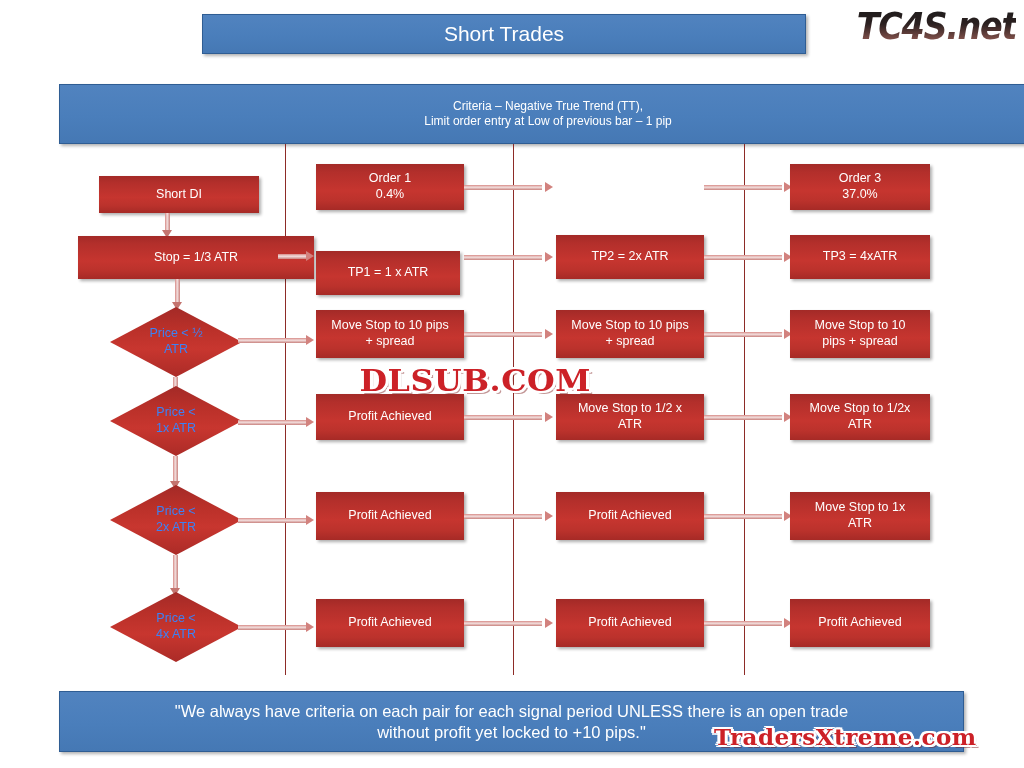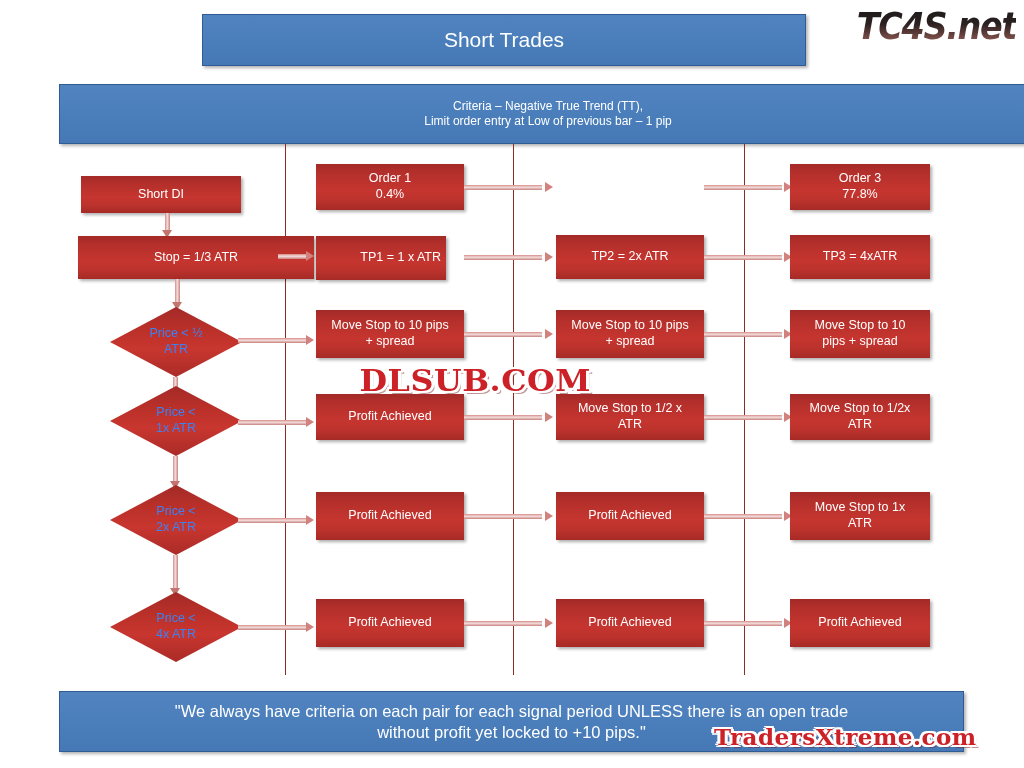--- a/index.html
+++ b/index.html
@@ -15,21 +15,21 @@
   .banner {
     position: absolute;
     background: linear-gradient(to bottom, #5183bf 0%, #4a7ebb 55%, #4578b4 100%);
     border: 1px solid #2f5d93;
     color: #ffffff;
     display: flex; align-items: center; justify-content: center;
     text-align: center;
     box-shadow: 2px 2px 3px rgba(0,0,0,0.30);
     line-height: 1.22;
   }
-  #title-banner { left: 202px; top: 14px; width: 604px; height: 52px; font-size: 21px; }
+  #title-banner { left: 202px; top: 14px; width: 604px; height: 40px; font-size: 21px; }
   #criteria-banner { left: 59px; top: 84px; width: 978px; height: 60px; font-size: 12px; }
   #footer-banner { left: 59px; top: 691px; width: 905px; height: 61px; font-size: 16.5px; }
   .banner .lines { padding: 0 10px; }
 
   
   #tc4s-logo {
     position: absolute; right: 8px; top: 4px;
     font-size: 38px; font-weight: bold; font-style: italic;
     font-family: "DejaVu Sans", sans-serif;
     letter-spacing: -1.5px;
@@ -124,21 +124,21 @@
     <div class="lines">
       <div>Criteria – Negative True Trend (TT),</div>
       <div>Limit order entry at Low of previous bar – 1 pip</div>
     </div>
   </div>
 
   <div class="divider" style="left:285px; top:144px; height:531px;"></div>
   <div class="divider" style="left:513px; top:144px; height:531px;"></div>
   <div class="divider" style="left:744px; top:144px; height:531px;"></div>
 
-  <div class="node box" style="left:81px; top:176px; width:160px; height:37px;">
+  <div class="node box" style="left:99px; top:176px; width:160px; height:37px;">
     <span class="t">Short DI</span>
   </div>
 
   <div class="conn-v" style="left:165px; top:213px; height:19px;"></div>
   <div class="arrow-d" style="left:162px; top:230px;"></div>
 
   <div class="node box" style="left:78px; top:236px; width:236px; height:43px;">
     <span class="t">Stop = 1/3 ATR</span>
   </div>
 
@@ -202,28 +202,28 @@
   </div>
   <div class="conn-h" style="left:464px; top:185px; width:78px;"></div>
   <div class="arrow-r" style="left:545px; top:182px;"></div>
 
   <div class="conn-h" style="left:704px; top:185px; width:78px;"></div>
   <div class="arrow-r" style="left:784px; top:182px;"></div>
 
   <div class="node box" style="left:790px; top:164px; width:140px; height:46px;">
     <div class="t">
       <div>Order 3</div>
-      <div>77.8%</div>
+      <div>37.0%</div>
     </div>
   </div>
 
   <div class="conn-h" style="left:278px; top:254px; width:30px;"></div>
   <div class="arrow-r" style="left:306px; top:251px;"></div>
 
-  <div class="node box" style="left:316px; top:236px; width:130px; height:44px;justify-content:flex-end;">
+  <div class="node box" style="left:316px; top:251px; width:144px; height:44px;">
     <span class="t">TP1 = 1 x ATR</span>
   </div>
   <div class="conn-h" style="left:464px; top:255px; width:78px;"></div>
   <div class="arrow-r" style="left:545px; top:252px;"></div>
 
   <div class="node box" style="left:556px; top:235px; width:148px; height:44px;">
     <span class="t">TP2 = 2x ATR</span>
   </div>
   <div class="conn-h" style="left:704px; top:255px; width:78px;"></div>
   <div class="arrow-r" style="left:784px; top:252px;"></div>

